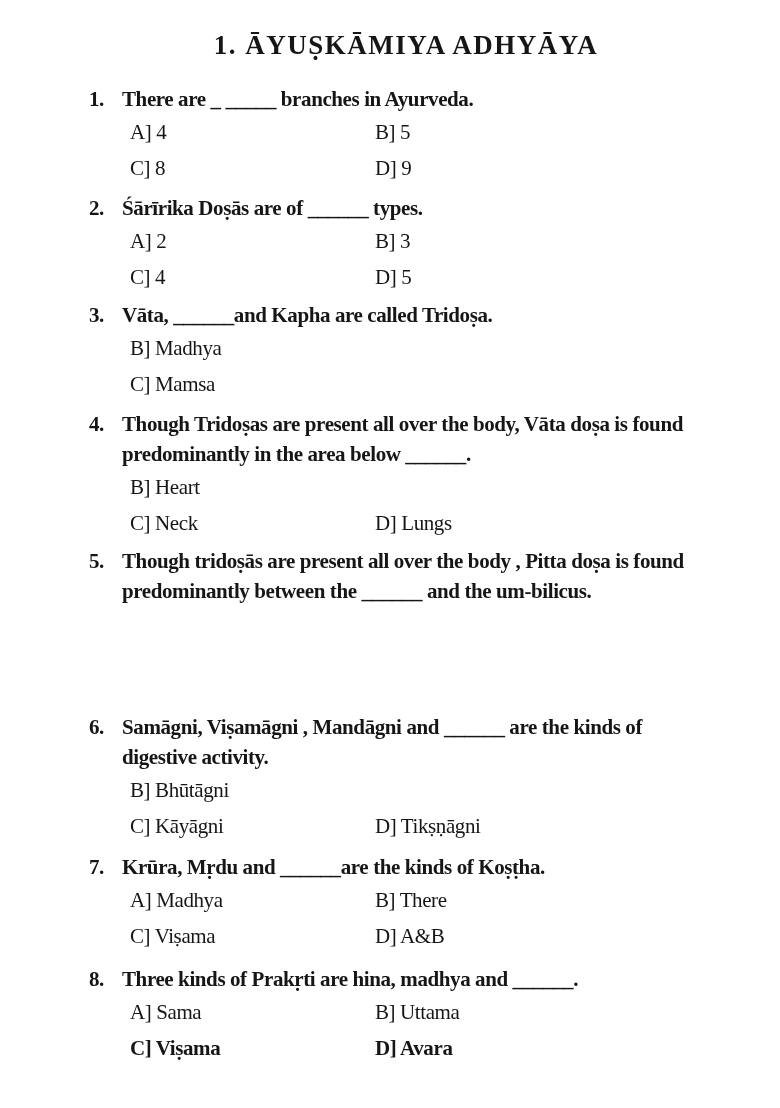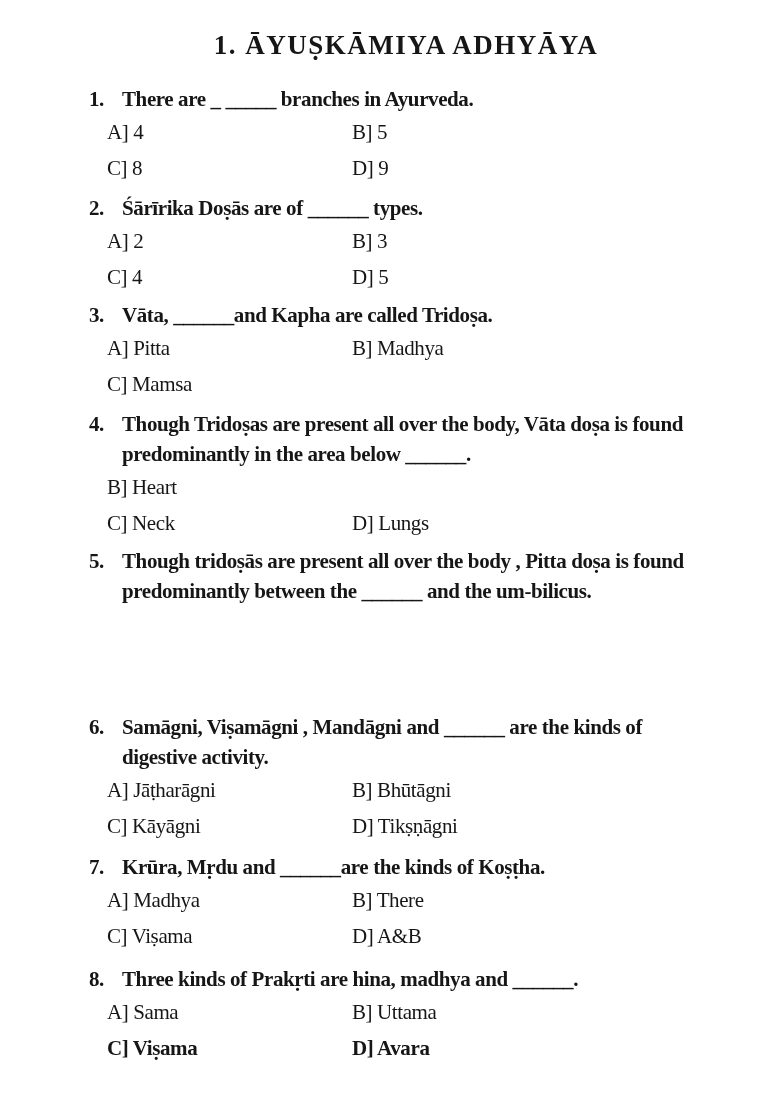--- a/index.html
+++ b/index.html
@@ -8,21 +8,21 @@
       font-family: "Liberation Serif", "DejaVu Serif", serif; color: #161616;
     }
     .title {
       position: absolute; left: 16px; width: 780px; top: 30px; text-align: center;
       font-weight: bold; font-size: 27px; letter-spacing: 1.5px;
     }
     .q { position: absolute; left: 89px; width: 620px; }
     .qtext { display: flex; font-weight: bold; font-size: 21px; line-height: 30px; letter-spacing: -0.4px; }
     .qnum { width: 33px; flex: none; }
     .qbody { flex: 1; }
-    .opts { margin-left: 18px; }
+    .opts { margin-left: 41px; }
     .optrow { display: flex; height: 36px; align-items: center; font-size: 21px; letter-spacing: -0.4px; }
     .opt { width: 245px; }
     .opt.bold { font-weight: bold; }
   </style>
 </head>
 <body>
 
 <div class="title">1. ĀYUṢKĀMIYA ADHYĀYA</div>
 
 <div class="q" style="top:84px;">
@@ -59,21 +59,20 @@
   </div>
 </div>
 
 <div class="q" style="top:300px;">
   <div class="qtext">
       <span class="qnum">3.</span>
       <span class="qbody">Vāta, ______and Kapha are called Tridoṣa.</span>
     </div>
   <div class="opts">
     <div class="optrow">
-        <span class="opt">A] Pitta</span>
         <span class="opt">B] Madhya</span>
       </div>
     <div class="optrow">
         <span class="opt">C] Mamsa</span>
       </div>
   </div>
 </div>
 
 <div class="q" style="top:409px;">
   <div class="qtext">
@@ -98,21 +97,20 @@
     </div>
 </div>
 
 <div class="q" style="top:712px;">
   <div class="qtext">
       <span class="qnum">6.</span>
       <span class="qbody">Samāgni, Viṣamāgni , Mandāgni and ______ are the kinds of digestive activity.</span>
     </div>
   <div class="opts">
     <div class="optrow">
-        <span class="opt">A] Jāṭharāgni</span>
         <span class="opt">B] Bhūtāgni</span>
       </div>
     <div class="optrow">
         <span class="opt">C] Kāyāgni</span>
         <span class="opt">D] Tikṣṇāgni</span>
       </div>
   </div>
 </div>
 
 <div class="q" style="top:852px;">

